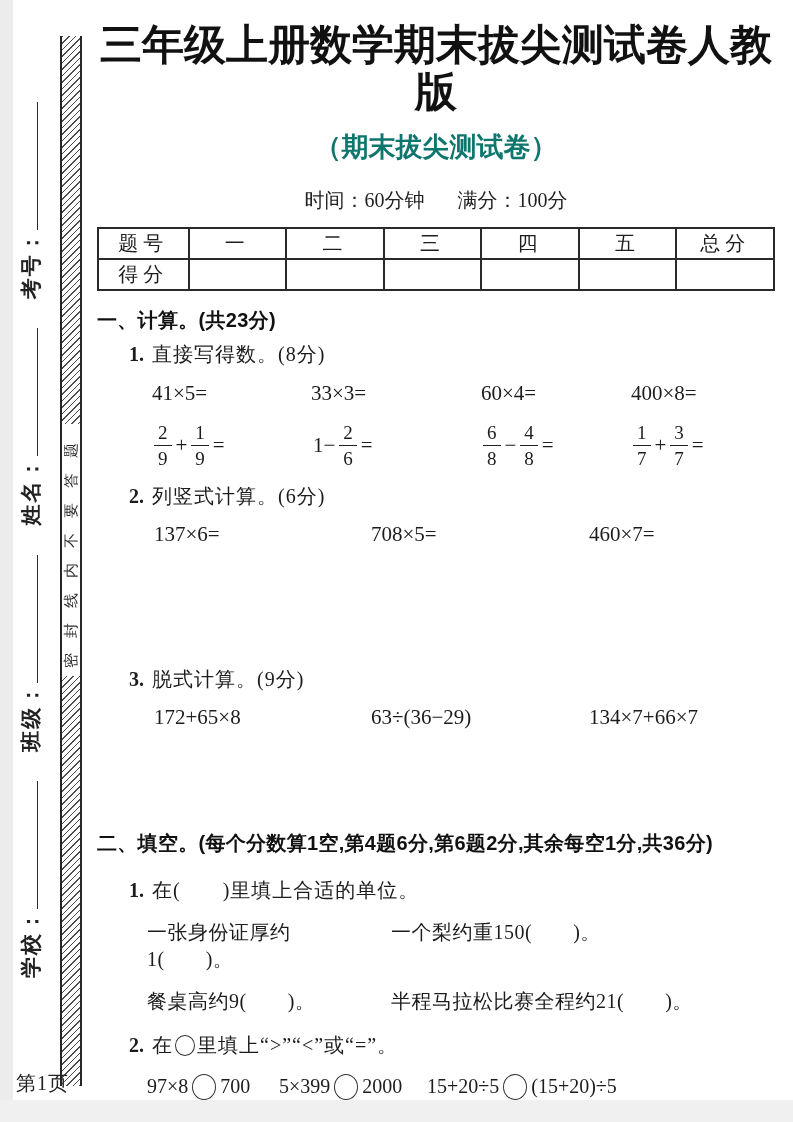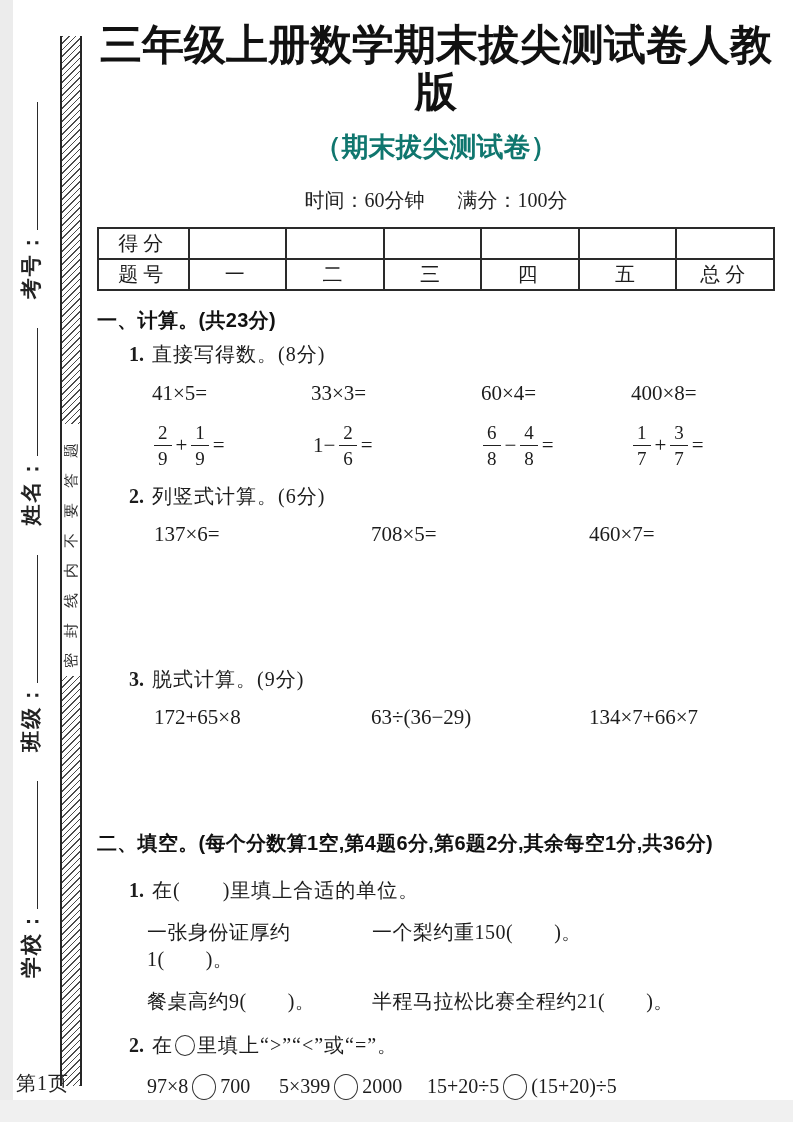--- a/index.html
+++ b/index.html
@@ -91,21 +91,21 @@
     line-height:1; font-size:19px; margin:0 2px;
   }
   .frac .num{ padding:0 4px 3px; }
   .frac .den{ border-top:1.5px solid #222; padding:3px 4px 0; }
 
   .workspace-tall{ height:112px; }
   .workspace-short{ height:84px; }
 
   .unit-row{
     display:grid; grid-template-columns:225px 1fr;
-    padding-left:50px; margin-top:15px; font-size:20px; letter-spacing:0.5px;
+    padding-left:50px; margin-top:15px; font-size:20px; letter-spacing:0.5px;gap:19px;
   }
   .cmp-row{
     display:grid; grid-template-columns:132px 148px 1fr;
     padding-left:50px; margin-top:15px; font-size:20px; align-items:center;
   }
   .cmp-item{ white-space:nowrap; }
   .circle{
     display:inline-block; width:24px; height:26px;
     border:1.6px solid #333; border-radius:50%;
     vertical-align:-7px; margin:0 4px;
@@ -141,37 +141,37 @@
     <div class="exam-title">三年级上册数学期末拔尖测试卷人教版</div>
     <div class="exam-subtitle">（期末拔尖测试卷）</div>
     <div class="exam-meta">
       <span class="meta-item">时间：60分钟</span>
       <span class="meta-item">满分：100分</span>
     </div>
 
     <table class="score-table">
       <tbody>
           <tr>
-        <td class="first">得分</td>
-        <td></td>
-        <td></td>
-        <td></td>
-        <td></td>
-        <td></td>
-        <td></td>
-      </tr>
-      <tr>
         <td class="first">题号</td>
         <td>一</td>
         <td>二</td>
         <td>三</td>
         <td>四</td>
         <td>五</td>
         <td>总分</td>
       </tr>
+      <tr>
+        <td class="first">得分</td>
+        <td></td>
+        <td></td>
+        <td></td>
+        <td></td>
+        <td></td>
+        <td></td>
+      </tr>
     </tbody>
       </table>
 
     <div class="sec-title">一、计算。(共23分)</div>
 
     <div class="q-line">
       <span class="q-no">1.</span><span class="q-text">直接写得数。(8分)</span>
     </div>
     <div class="expr-row">
       <span>41×5=</span>

